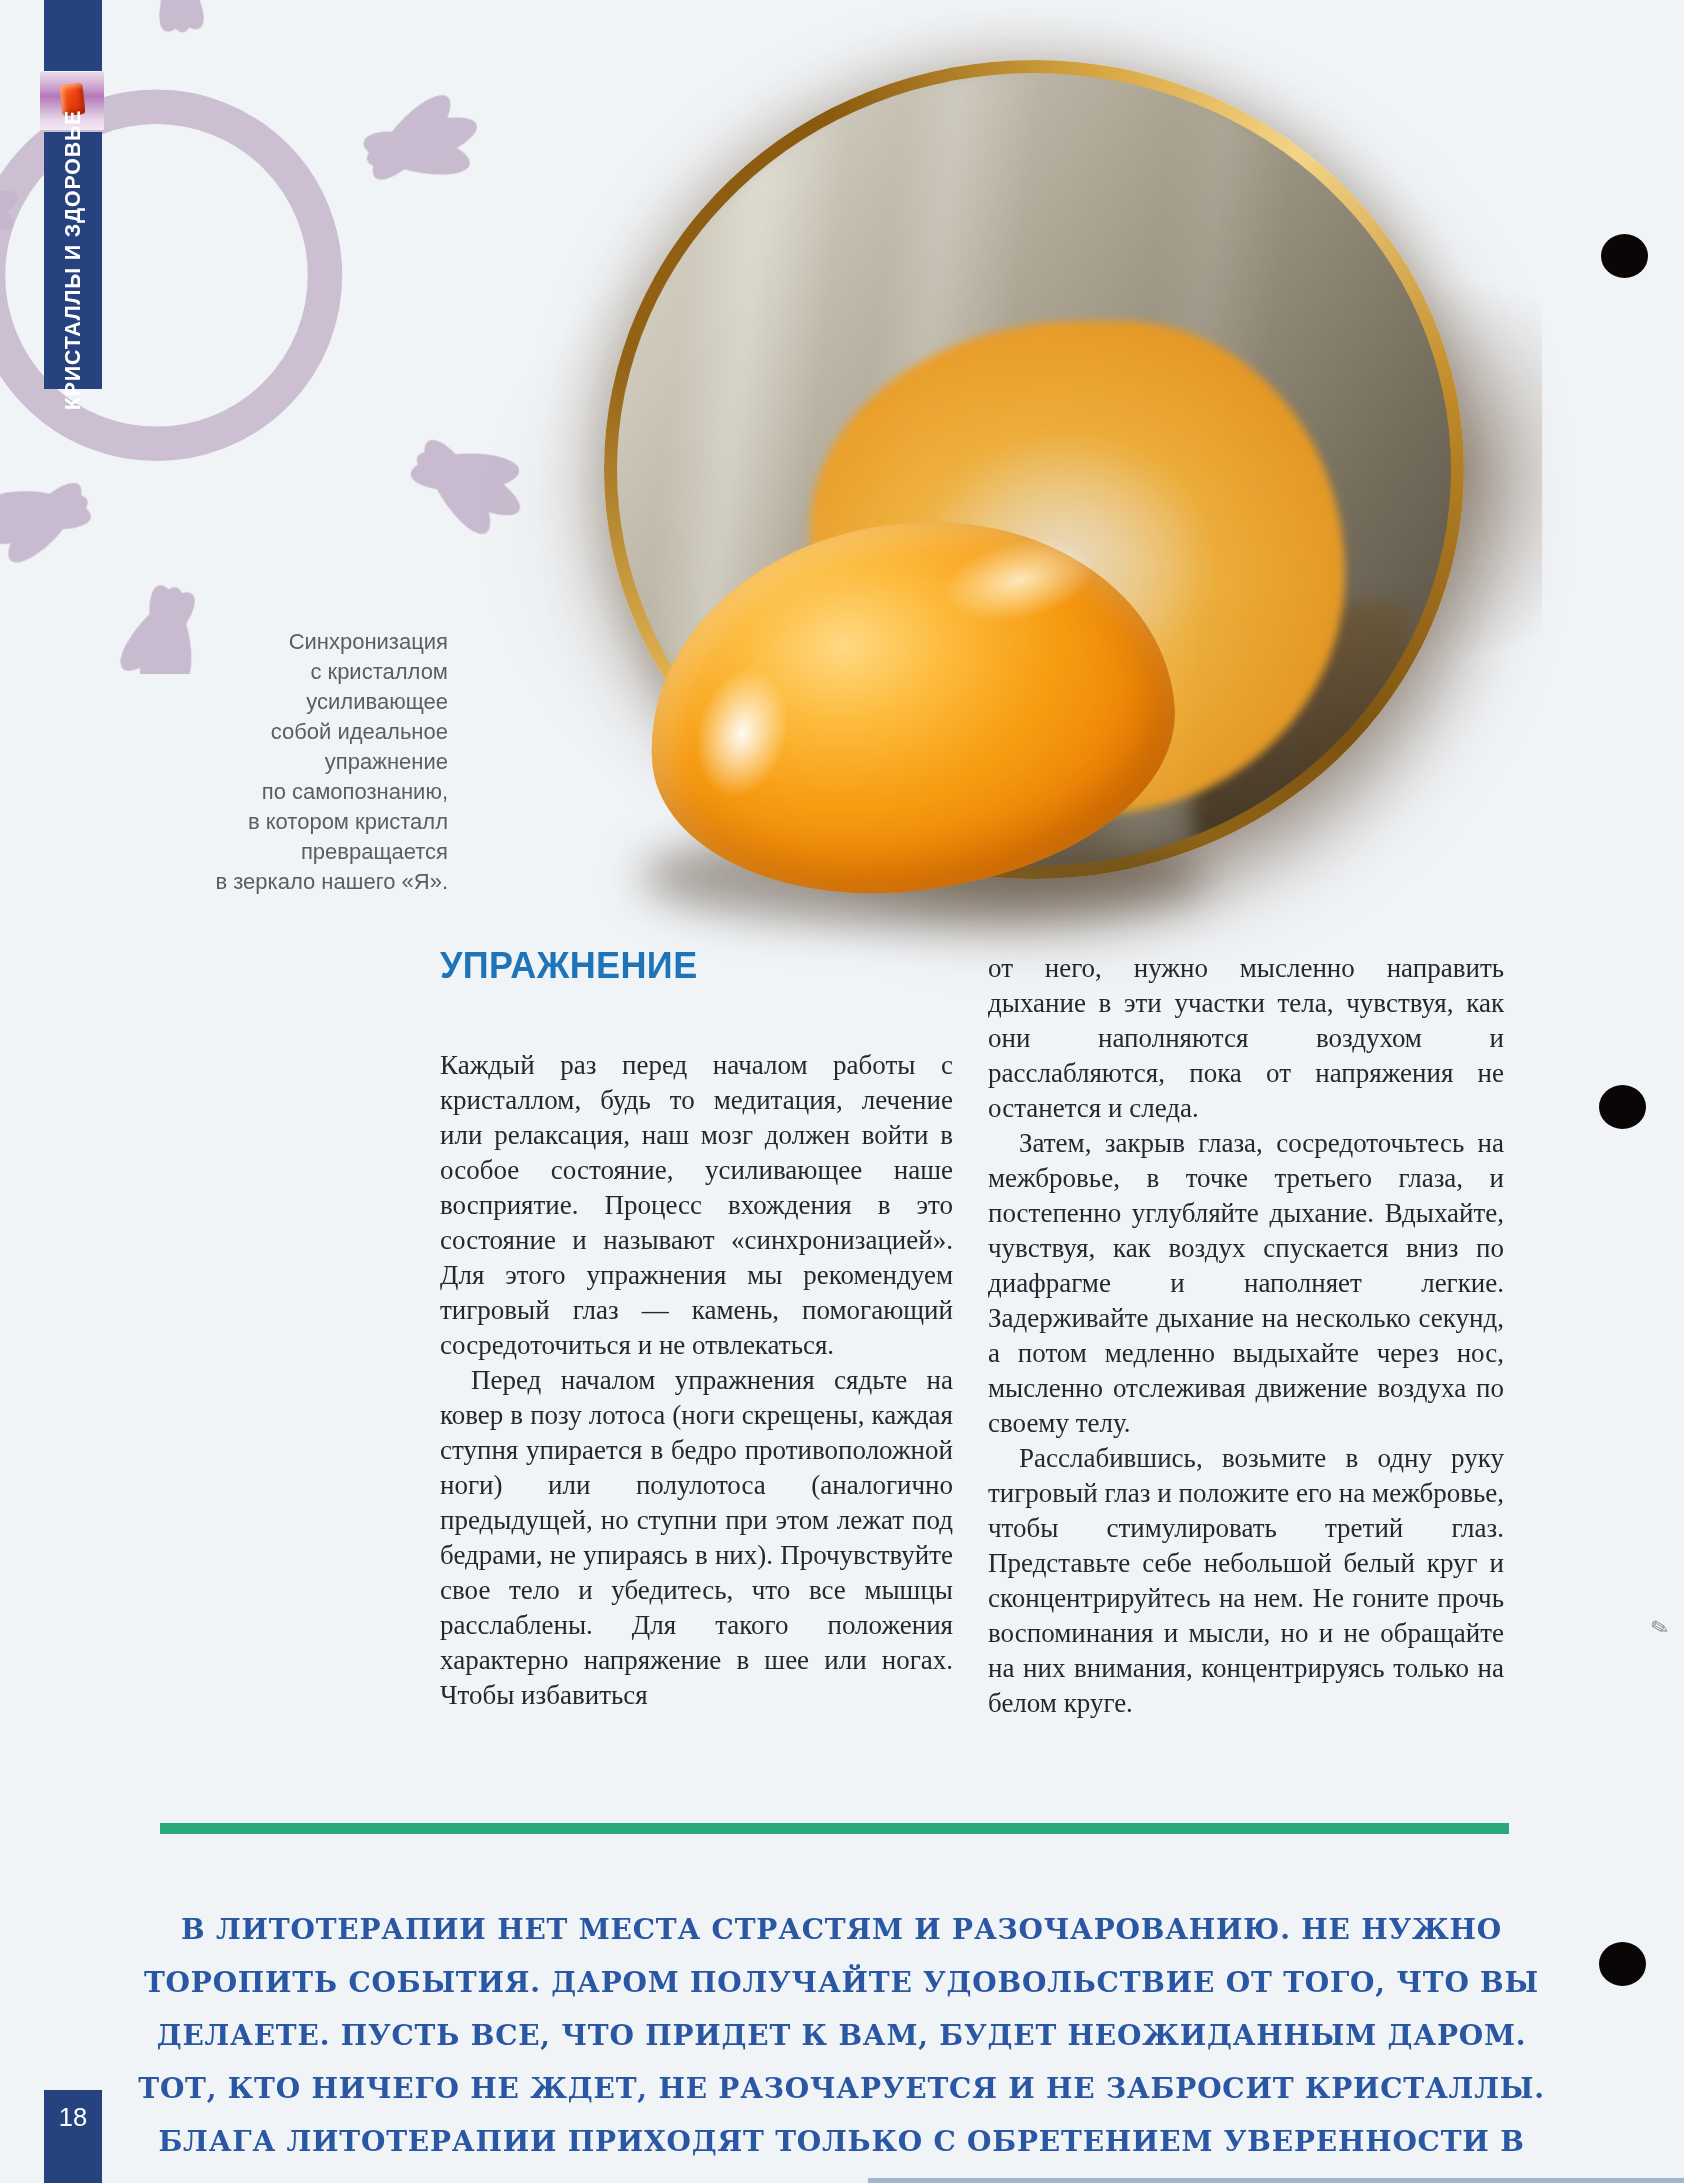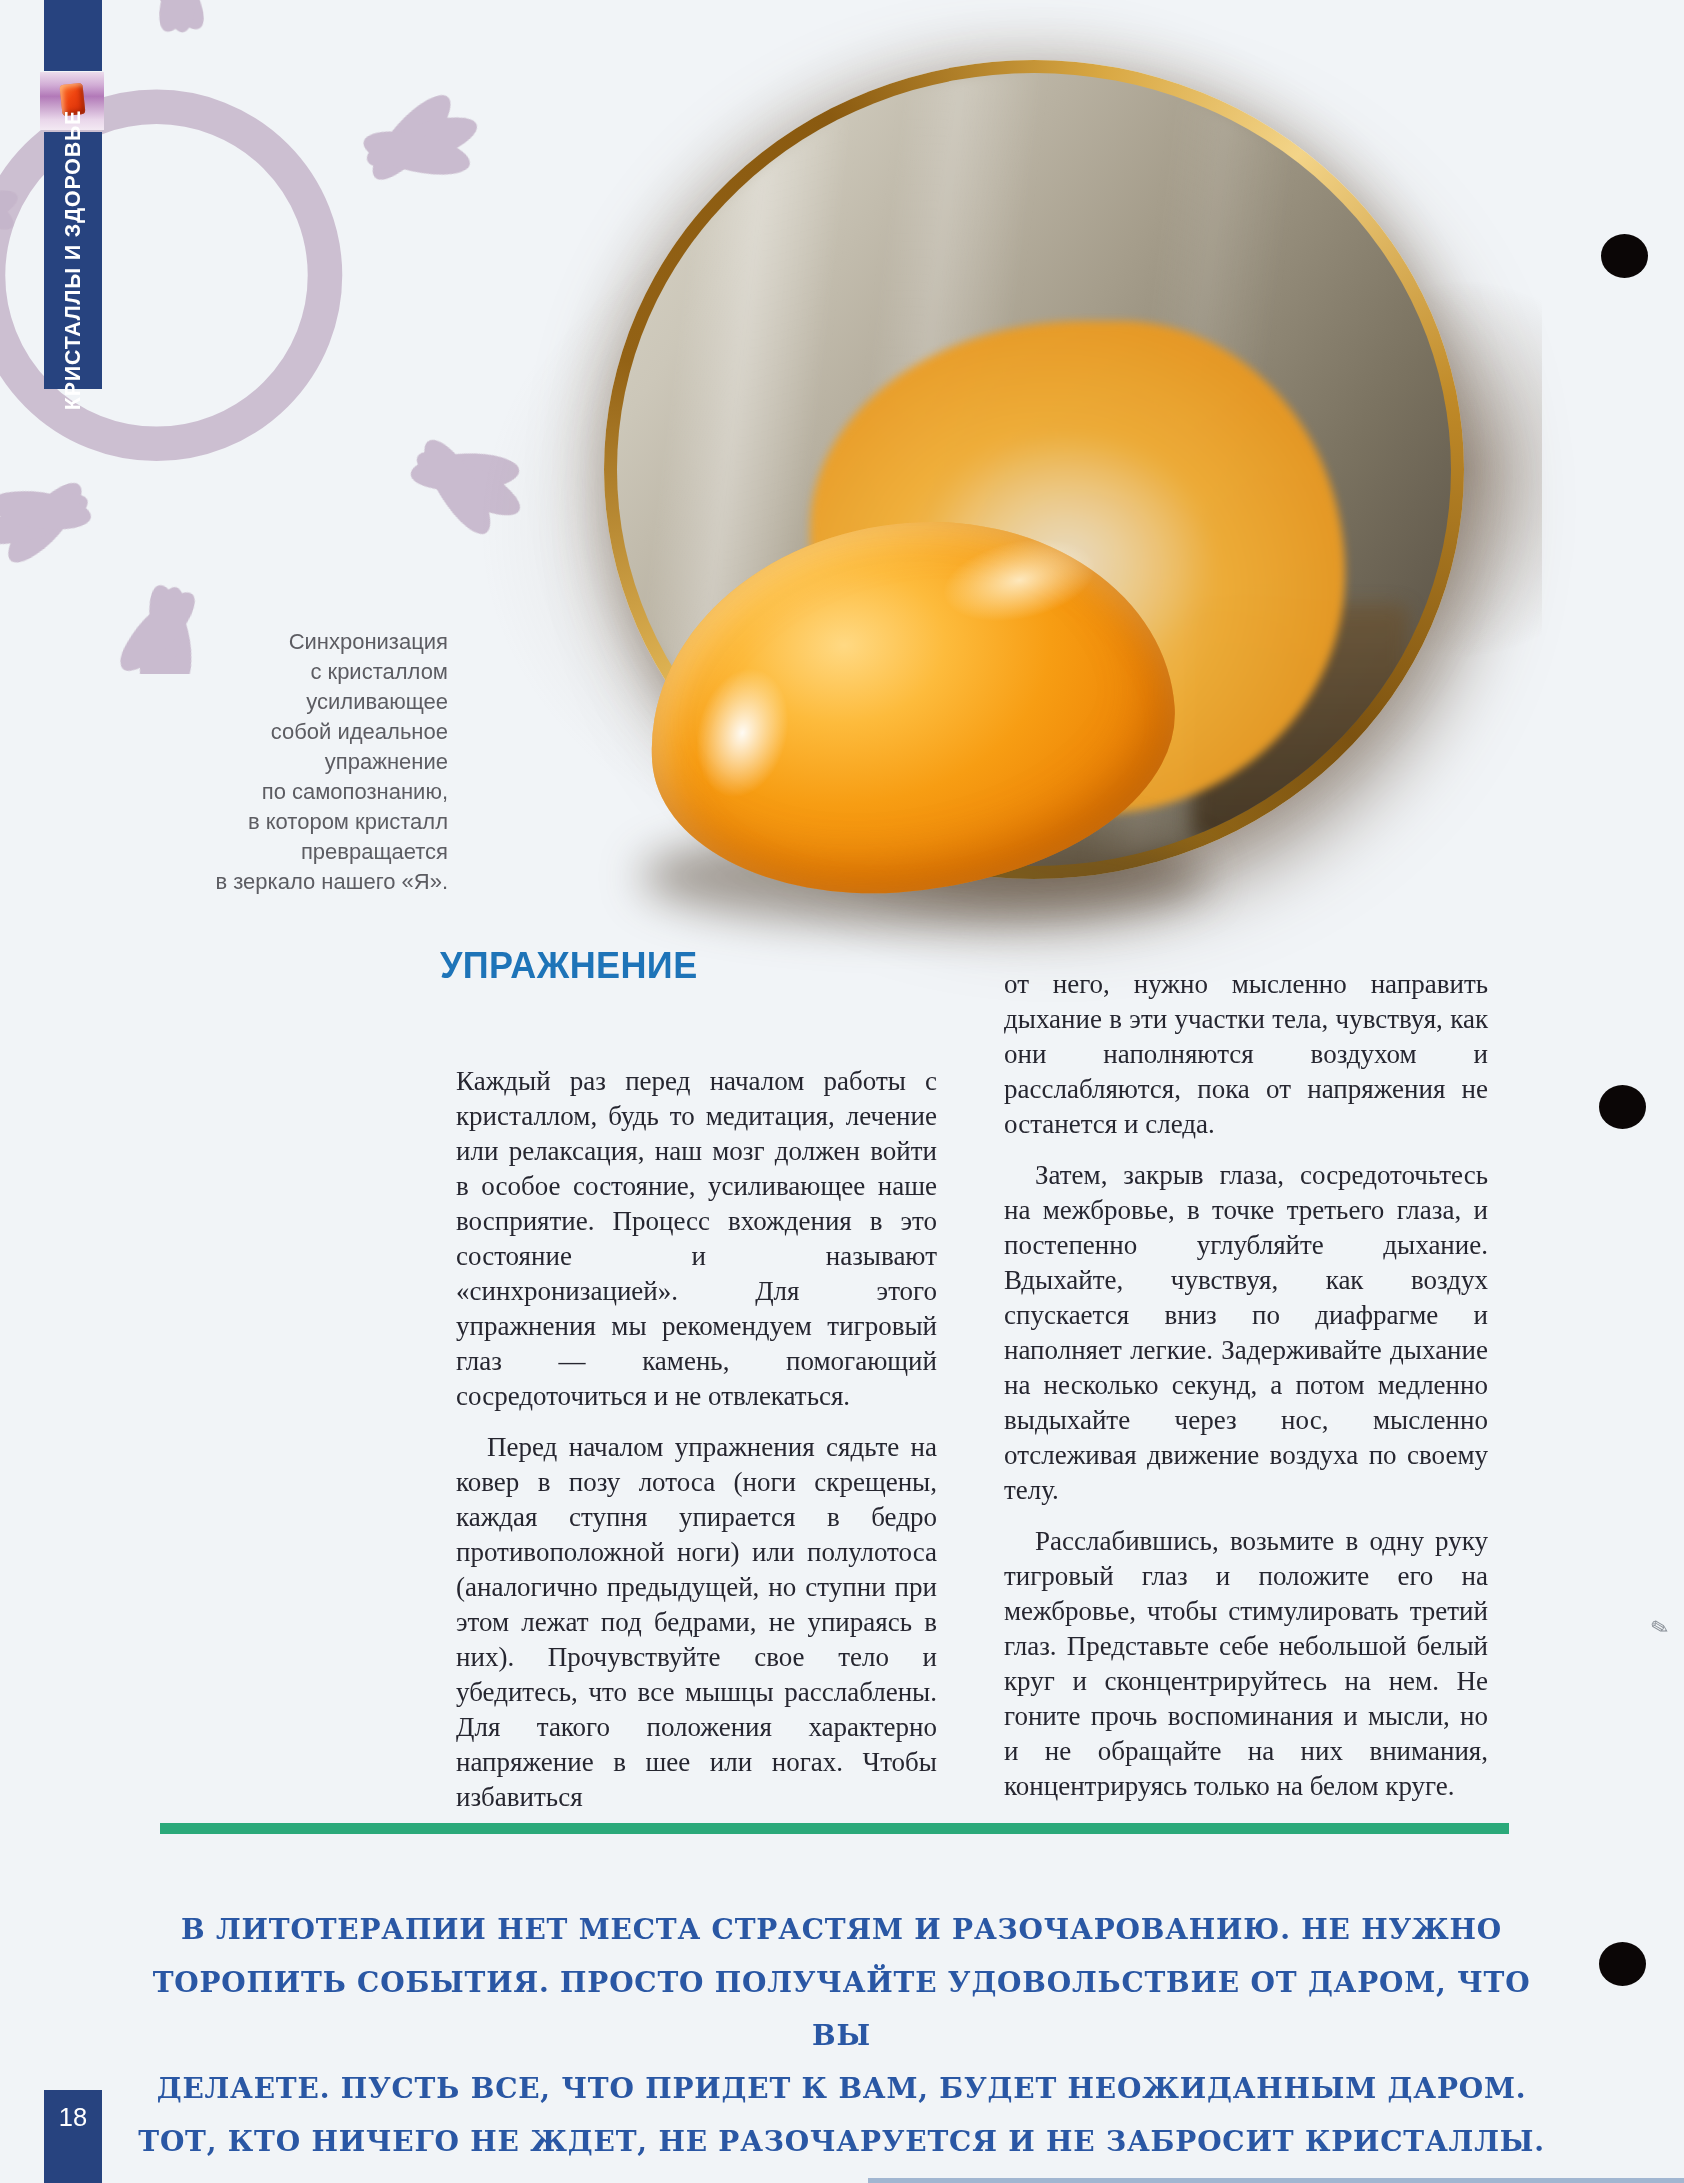--- a/index.html
+++ b/index.html
@@ -55,21 +55,21 @@
 
   
   .caption{left:160px;top:627px;width:240px;text-align:right;color:#5c5c62;
      font-size:22px;line-height:30px;margin-left:48px;}
 
   
   .headline{left:440px;top:946px;width:526px;color:#1e74b8;font-weight:bold;
      font-size:36px;line-height:40px;letter-spacing:0.4px;}
   .col{width:513px;color:#262630;font-family:"Liberation Serif",serif;
      font-size:27px;line-height:35px;text-align:justify;}
-  .col p{margin:16px;}
+  .col p{margin:0;}
   .col p.indent{text-indent:31px;}
   .col1{left:440px;top:1048px;}
   .col2{left:988px;top:951px;width:516px;}
 
   
   .rule-green{left:160px;top:1823px;width:1349px;height:10.7px;background:#2ba97a;}
 
   
   .quote{left:118px;top:1903px;width:1447px;text-align:center;color:#2a57a4;
      font-family:"DejaVu Serif",serif;font-weight:bold;font-size:28px;line-height:53px;letter-spacing:0.8px;}
@@ -171,21 +171,21 @@
   <div class="abs col col2">
     <p>от него, нужно мысленно направить дыхание в эти участки тела, чувствуя, как они наполняются воздухом и расслабляются, пока от напряжения не останется и следа.</p>
     <p class="indent">Затем, закрыв глаза, сосредоточьтесь на межбровье, в точке третьего глаза, и постепенно углубляйте дыхание. Вдыхайте, чувствуя, как воздух спускается вниз по диафрагме и наполняет легкие. Задерживайте дыхание на несколько секунд, а потом медленно выдыхайте через нос, мысленно отслеживая движение воздуха по своему телу.</p>
     <p class="indent">Расслабившись, возьмите в одну руку тигровый глаз и положите его на межбровье, чтобы стимулировать третий глаз. Представьте себе небольшой белый круг и сконцентрируйтесь на нем. Не гоните прочь воспоминания и мысли, но и не обращайте на них внимания, концентрируясь только на белом круге.</p>
   </div>
 
   <div class="abs rule-green"></div>
 
   <div class="abs quote">
     <div>В ЛИТОТЕРАПИИ НЕТ МЕСТА СТРАСТЯМ И РАЗОЧАРОВАНИЮ. НЕ НУЖНО</div>
-    <div>ТОРОПИТЬ СОБЫТИЯ. ПРОСТО ПОЛУЧАЙТЕ УДОВОЛЬСТВИЕ ОТ ДАРОМ, ЧТО ВЫ</div>
+    <div>ТОРОПИТЬ СОБЫТИЯ. ДАРОМ ПОЛУЧАЙТЕ УДОВОЛЬСТВИЕ ОТ ТОГО, ЧТО ВЫ</div>
     <div>ДЕЛАЕТЕ. ПУСТЬ ВСЕ, ЧТО ПРИДЕТ К ВАМ, БУДЕТ НЕОЖИДАННЫМ ДАРОМ.</div>
     <div>ТОТ, КТО НИЧЕГО НЕ ЖДЕТ, НЕ РАЗОЧАРУЕТСЯ И НЕ ЗАБРОСИТ КРИСТАЛЛЫ.</div>
     <div>БЛАГА ЛИТОТЕРАПИИ ПРИХОДЯТ ТОЛЬКО С ОБРЕТЕНИЕМ УВЕРЕННОСТИ В СЕБЕ.</div>
   </div>
 
   <div class="abs pagenum-box">
     <span class="pagenum">18</span>
   </div>
 
   <div class="abs dot dot1"></div>

